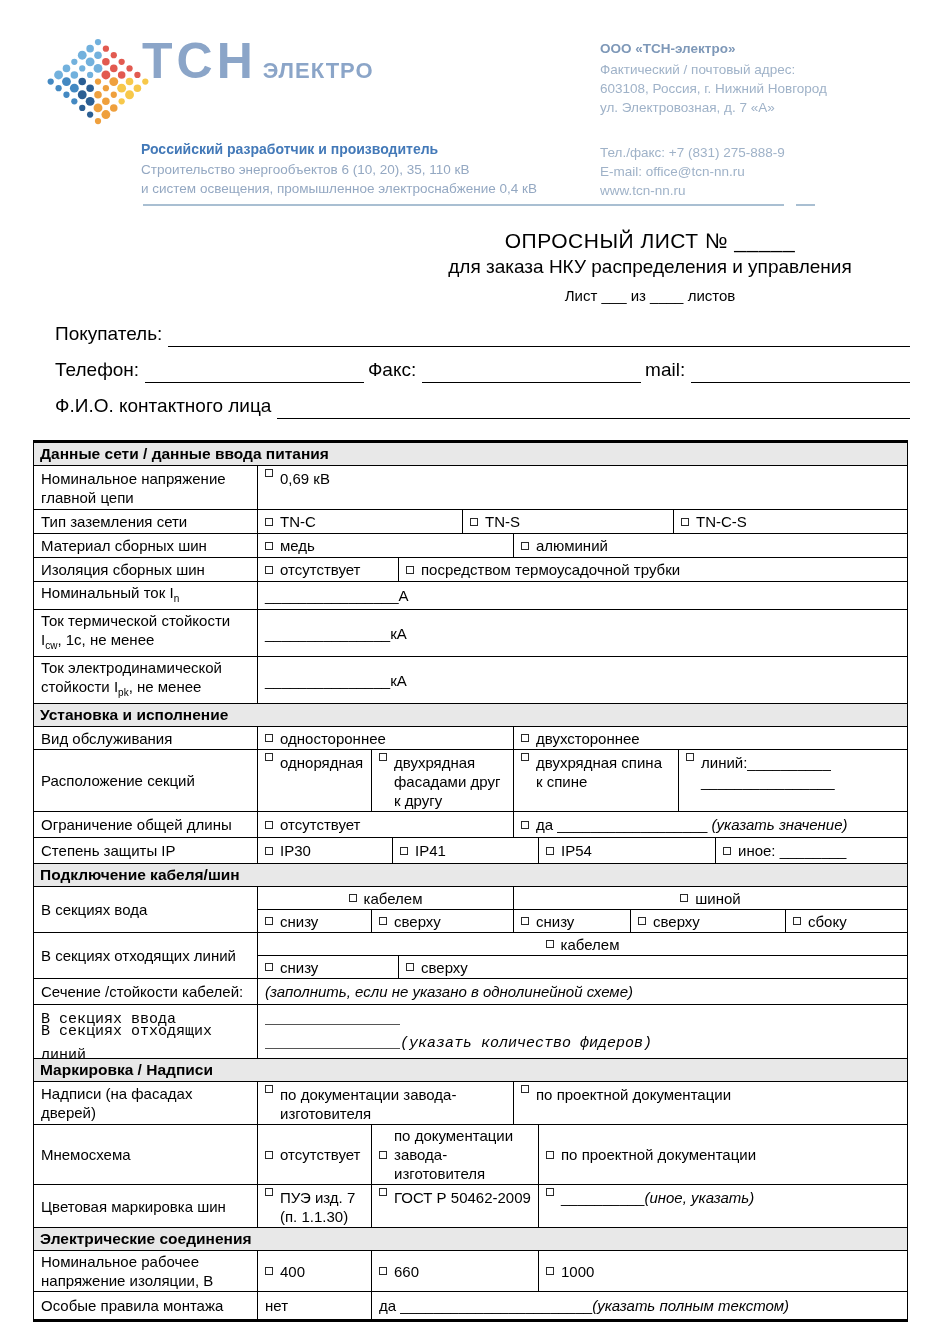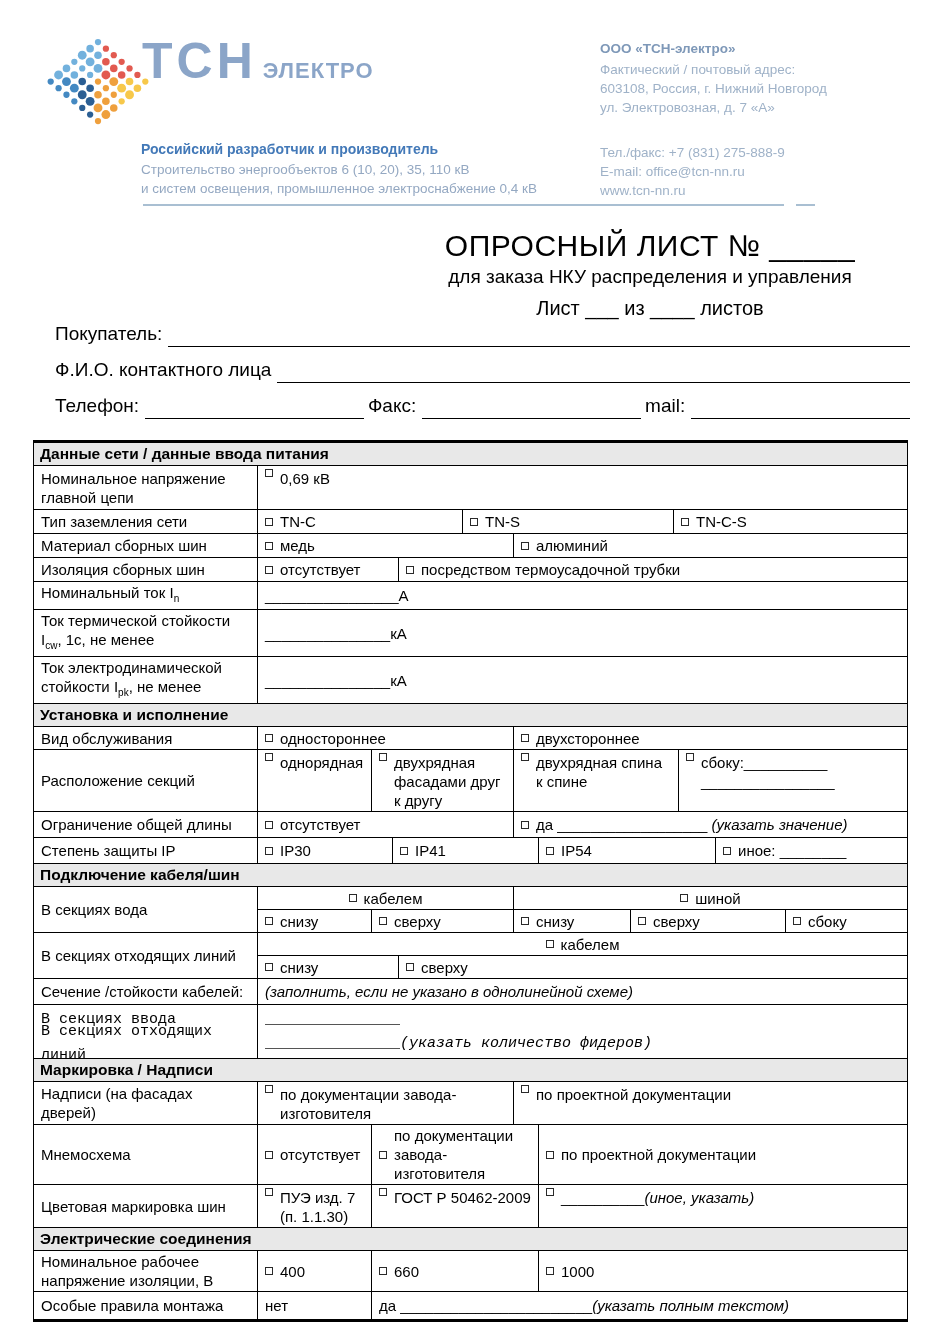--- a/index.html
+++ b/index.html
@@ -15,23 +15,23 @@
   .tagline-title { color:#4379b8; font-weight:bold; font-size:14px; margin-bottom:3px; }
   .tagline-line { color:#94a8c2; font-size:13.5px; line-height:19px; }
   .company-block { position:absolute; left:600px; top:39px; font-size:13.5px; line-height:19px; color:#9fb2c8; }
   .company-name { font-weight:bold; color:#7e98b8; margin-bottom:2px; }
   .contact-block { position:absolute; left:600px; top:143px; font-size:13.5px; line-height:19px; color:#9fb2c8; }
   .divider { position:absolute; top:204px; left:143px; width:641px; height:2px; background:#a9bfd2; }
   .divider-dash { position:absolute; top:204px; left:796px; width:19px; height:2px; background:#a9bfd2; }
 
   
   .titleblock { position:absolute; top:229px; left:420px; width:460px; text-align:center; }
-  .title-main { font-size:30px; letter-spacing:0.5px; white-space:nowrap; }
+  .title-main { font-size:21px; letter-spacing:0.5px; white-space:nowrap; }
   .title-sub  { font-size:19px; margin-top:3px; white-space:nowrap; }
-  .title-sheet{ font-size:20px; margin-top:9px; }
+  .title-sheet{ font-size:15px; margin-top:9px; }
 
   
   .fields { position:absolute; top:311px; left:55px; width:855px; font-size:19px; }
   .frow { display:flex; align-items:flex-end; height:36px; }
   .flabel { white-space:nowrap; padding-bottom:2px; }
   .rule { border-bottom:1px solid #000; flex:1; height:24px; margin-left:6px; }
   .rule.mid { margin-right:4px; }
 
   
   .tbl { position:absolute; left:33px; top:440px; width:875px;
@@ -147,31 +147,31 @@
     <div class="title-sub">для заказа НКУ распределения и управления</div>
     <div class="title-sheet">Лист ___ из ____ листов</div>
   </div>
 
   <div class="fields">
     <div class="frow">
       <span class="flabel">Покупатель:</span>
       <span class="rule"></span>
     </div>
     <div class="frow">
-      <span class="flabel">Ф.И.О. контактного лица</span>
-      <span class="rule"></span>
-    </div>
-    <div class="frow">
       <span class="flabel">Телефон:</span>
       <span class="rule mid"></span>
       <span class="flabel">Факс:</span>
       <span class="rule mid"></span>
       <span class="flabel">mail:</span>
       <span class="rule"></span>
     </div>
+    <div class="frow">
+      <span class="flabel">Ф.И.О. контактного лица</span>
+      <span class="rule"></span>
+    </div>
   </div>
 
   <div class="tbl">
 
     <div class="sec">Данные сети / данные ввода питания</div>
 
     <div class="tr ta" style="min-height:44px">
       <div class="tc lbl">
           <span class="ot"><span>Номинальное напряжение главной цепи</span></span>
         </div>
@@ -282,21 +282,21 @@
       <div class="tc" style="width:142px">
           <span class="cb"></span>
           <span class="ot">двухрядная фасадами друг к другу</span>
         </div>
       <div class="tc" style="width:165px">
           <span class="cb"></span>
           <span class="ot">двухрядная спина к спине</span>
         </div>
       <div class="tc grow">
           <span class="cb"></span>
-          <span class="ot"><span>сбоку:__________</span><span class="l2">________________</span></span>
+          <span class="ot"><span>линий:__________</span><span class="l2">________________</span></span>
         </div>
     </div>
 
     <div class="tr" style="min-height:26px">
       <div class="tc lbl">
           <span class="ot">Ограничение общей длины</span>
         </div>
       <div class="tc" style="width:256px">
           <span class="cb"></span>
           <span class="ot">отсутствует</span>

